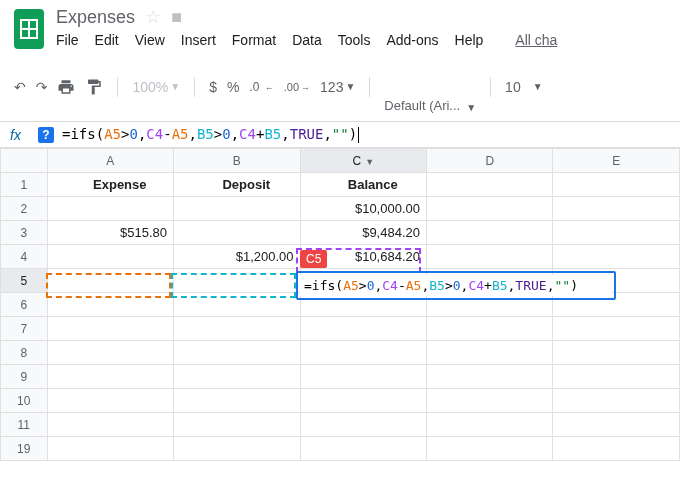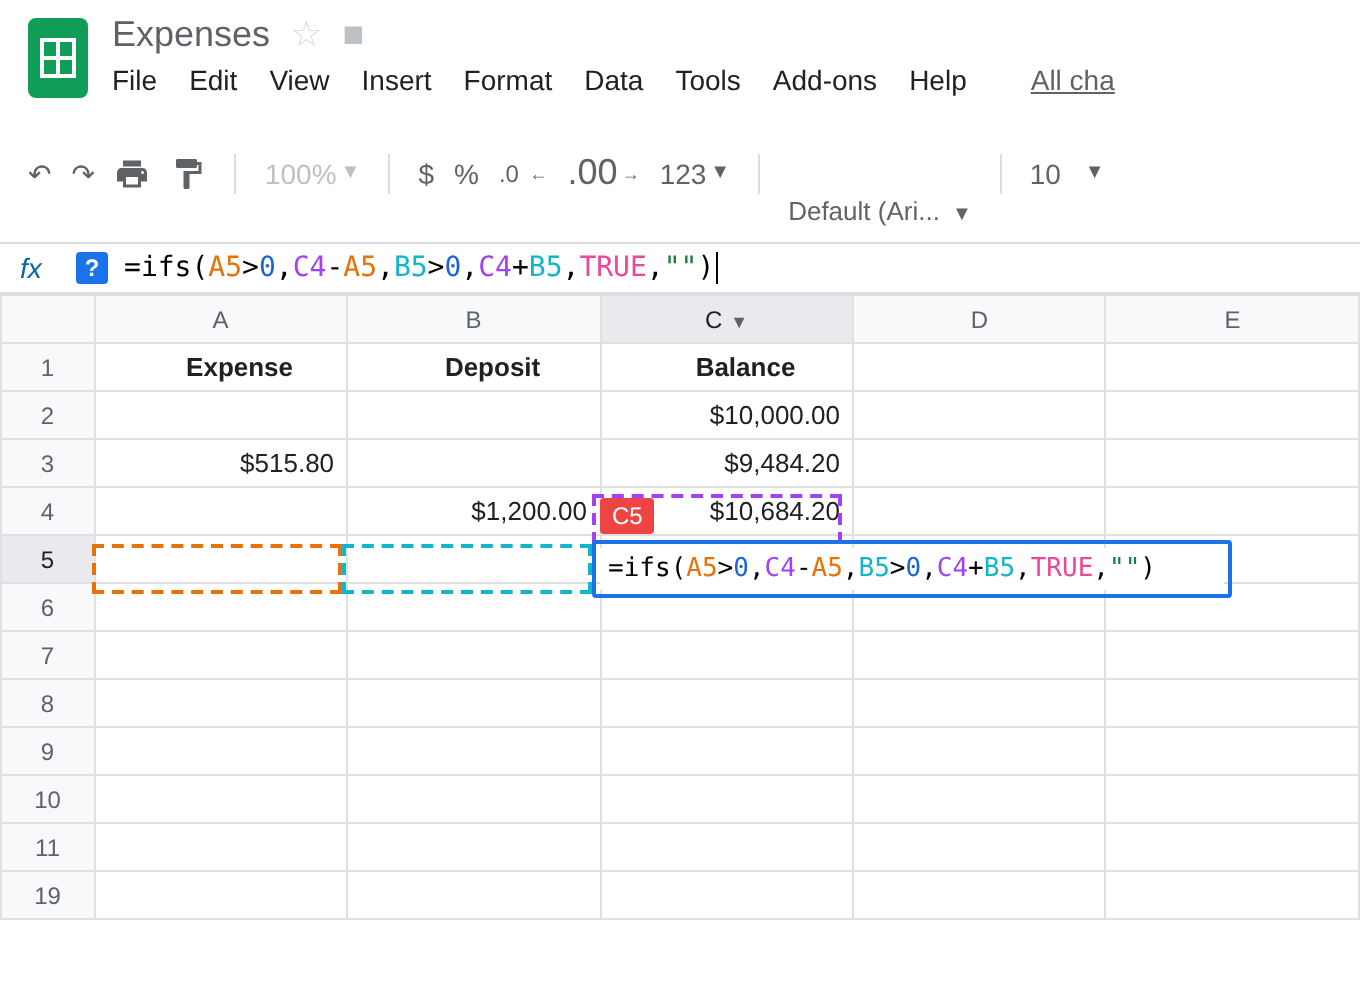--- a/index.html
+++ b/index.html
@@ -60,21 +60,21 @@
     width:16px; height:16px; background:#1a73e8; border-radius:2px; color:#fff;
     display:flex; align-items:center; justify-content:center; font-size:12px; font-weight:bold;
   }
   .formula { font-family: "Consolas", monospace; font-size:14px; white-space:pre; }
   .f-op { color:#000; }
   .f-fn { color:#000; }
   .f-ref-a5 { color:#e8710a; }
   .f-ref-c4 { color:#a142f4; }
   .f-ref-b5 { color:#12b5cb; }
   .f-num { color:#1967d2; }
-  .f-true { color:#ec4899;margin-top:45px; }
+  .f-true { color:#4c1d95;margin-top:45px; }
   .f-str { color:#188038; }
   .cursor { display:inline-block; width:1px; height:16px; background:#000; vertical-align:middle; margin-left:1px; }
 
   .grid { position:relative; user-select:none; font-size:13px; }
   table { border-collapse: collapse; width: 100%; table-layout: fixed; }
   .col-rowhdr { width:46px; }
   .col-data { width:125px; }
   th, td { border:1px solid #e0e0e0; height:24px; padding:0 4px; }
   thead th {
     background:#f8f9fa; color:#5f6368; font-weight:normal; text-align:center; font-size:12px;
@@ -159,21 +159,21 @@
     <span class="caret" style="color:#bdc1c6">▼</span>
   </span>
   <span class="tb-sep"></span>
   <span class="tb-btn">$</span>
   <span class="tb-btn">%</span>
   <span class="tb-btn">
     <span style="font-size:12px">.0&nbsp;</span>
       <span style="font-size:9px">←</span>
   </span>
   <span class="tb-btn">
-    <span style="font-size:18px">.00</span>
+    <span style="font-size:11px">.00</span>
       <span style="font-size:9px">→</span>
   </span>
   <span class="tb-btn">
     <span>123</span>
     <span class="caret">▼</span>
   </span>
   <span class="tb-sep"></span>
   <span class="tb-btn font-box">
     <span class="font-name">Default (Ari...</span>
     <span class="caret">▼</span>

